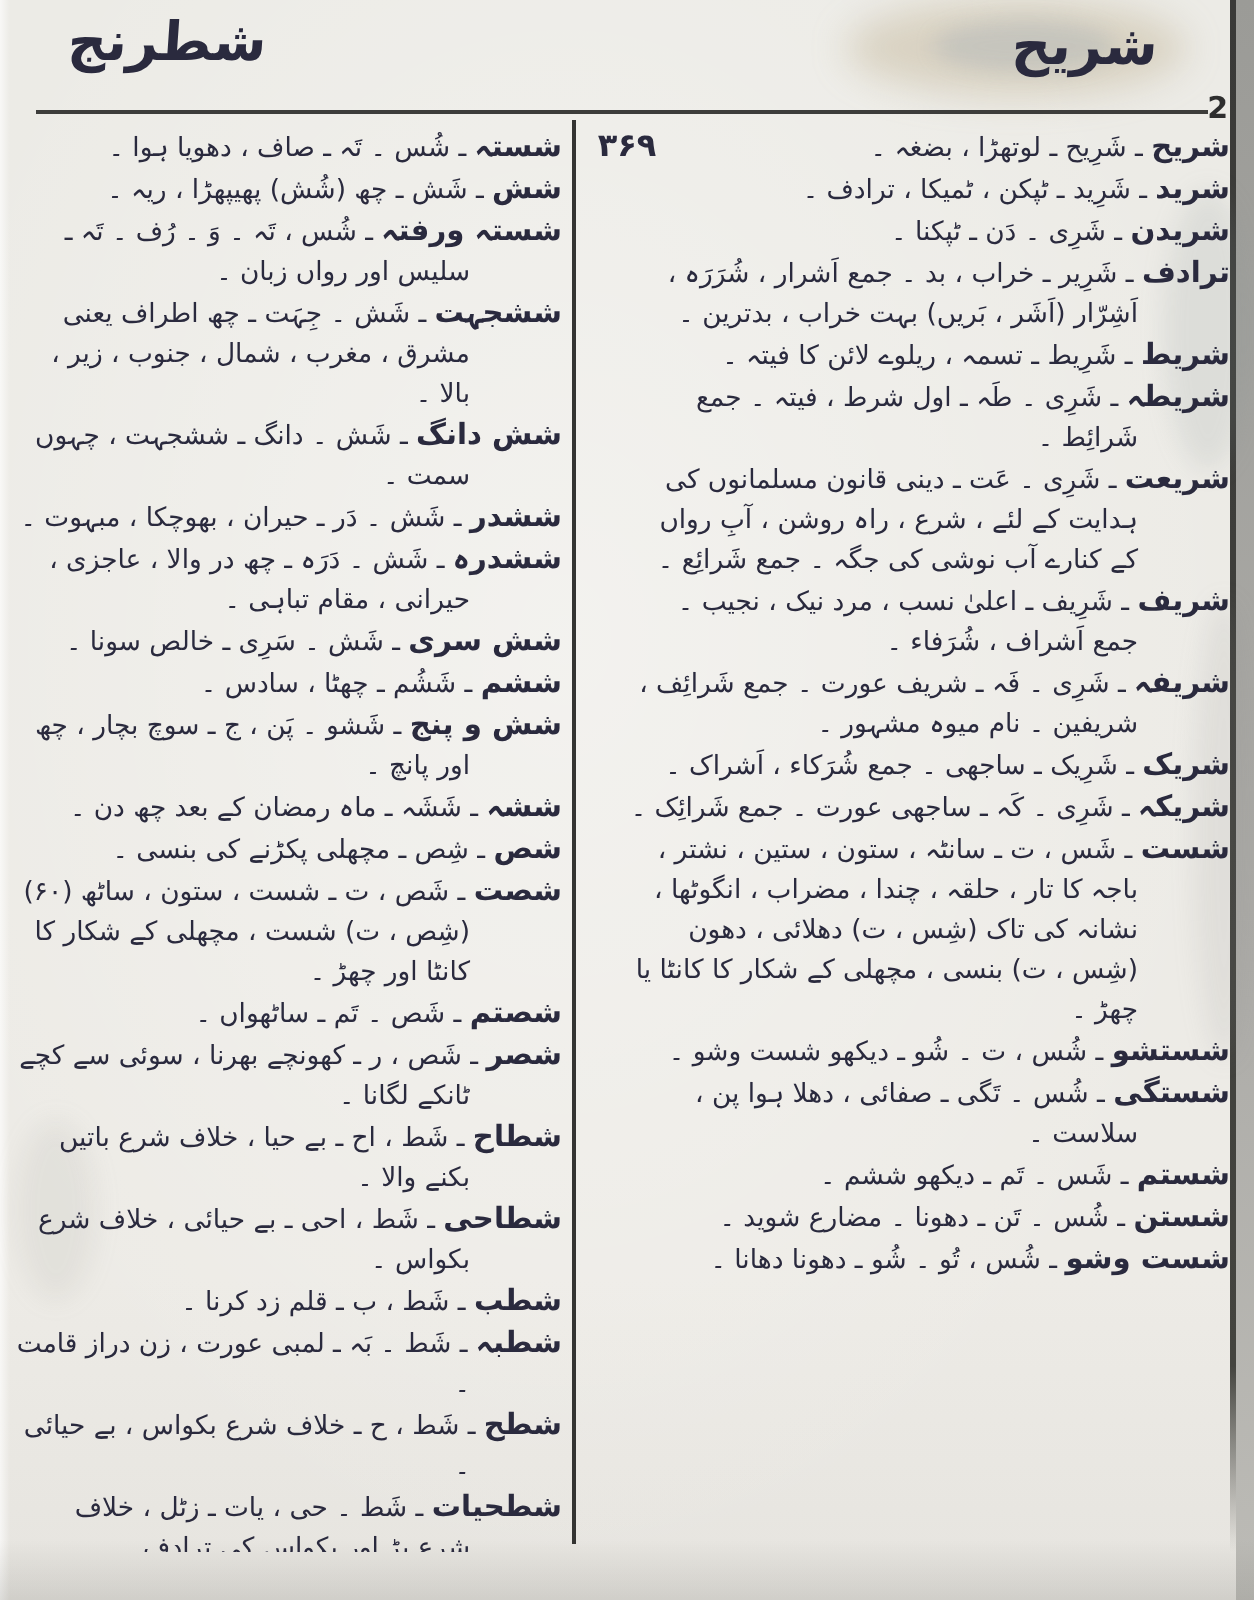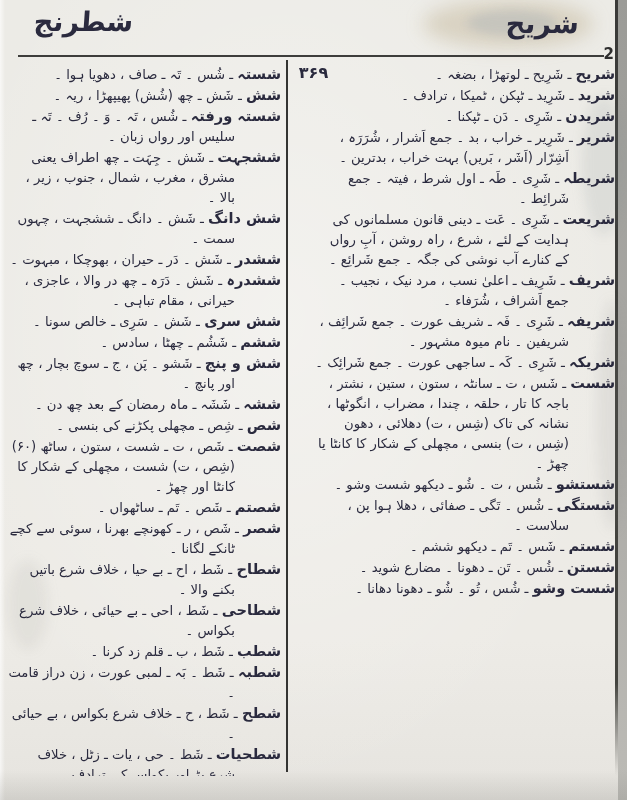--- a/index.html
+++ b/index.html
@@ -83,25 +83,27 @@
   <div class="pageno">۳۶۹</div>
   <div class="hw hw-right">شریح</div>
   <div class="rule"></div>
   <div class="margin-num">2</div>
 
   <div class="cols">
     <div class="col col-first">
         <p class="entry"><b class="head">شریح</b><span class="body"> ـ شَرِیح ـ لوتھڑا ، بضغہ ۔</span></p>
         <p class="entry"><b class="head">شرید</b><span class="body"> ـ شَرِید ـ ٹپکن ، ٹمیکا ، ترادف ۔</span></p>
         <p class="entry"><b class="head">شریدن</b><span class="body"> ـ شَرِی ۔ دَن ـ ٹپکنا ۔</span></p>
-        <p class="entry"><b class="head">شریر</b><span class="body"> ـ شَرِیر ـ خراب ، بد ۔ جمع اَشرار ، شُرَرَہ ، اَشِرّار (اَشَر ، بَریں) بہت خراب ، بدترین ۔</span></p>
+        <p class="entry"><b class="head">ترادف</b><span class="body"> ـ شَرِیر ـ خراب ، بد ۔ جمع اَشرار ، شُرَرَہ ، اَشِرّار (اَشَر ، بَریں) بہت خراب ، بدترین ۔</span></p>
+        <p class="entry"><b class="head">شریط</b><span class="body"> ـ شَرِیط ـ تسمہ ، ریلوے لائن کا فیتہ ۔</span></p>
         <p class="entry"><b class="head">شریطہ</b><span class="body"> ـ شَرِی ۔ طَہ ـ اول شرط ، فیتہ ۔ جمع شَرائِط ۔</span></p>
         <p class="entry"><b class="head">شریعت</b><span class="body"> ـ شَرِی ۔ عَت ـ دینی قانون مسلمانوں کی ہدایت کے لئے ، شرع ، راہ روشن ، آبِ رواں کے کنارے آب نوشی کی جگہ ۔ جمع شَرائِع ۔</span></p>
         <p class="entry"><b class="head">شریف</b><span class="body"> ـ شَرِیف ـ اعلیٰ نسب ، مرد نیک ، نجیب ۔ جمع اَشراف ، شُرَفاء ۔</span></p>
         <p class="entry"><b class="head">شریفہ</b><span class="body"> ـ شَرِی ۔ فَہ ـ شریف عورت ۔ جمع شَرائِف ، شریفین ۔ نام میوہ مشہور ۔</span></p>
+        <p class="entry"><b class="head">شریک</b><span class="body"> ـ شَرِیک ـ ساجھی ۔ جمع شُرَکاء ، اَشراک ۔</span></p>
         <p class="entry"><b class="head">شریکہ</b><span class="body"> ـ شَرِی ۔ کَہ ـ ساجھی عورت ۔ جمع شَرائِک ۔</span></p>
         <p class="entry"><b class="head">شست</b><span class="body"> ـ شَس ، ت ـ سانٹہ ، ستون ، ستین ، نشتر ، باجہ کا تار ، حلقہ ، چندا ، مضراب ، انگوٹھا ، نشانہ کی تاک (شِس ، ت) دھلائی ، دھون (شِس ، ت) بنسی ، مچھلی کے شکار کا کانٹا یا چھڑ ۔</span></p>
         <p class="entry"><b class="head">شستشو</b><span class="body"> ـ شُس ، ت ۔ شُو ـ دیکھو شست وشو ۔</span></p>
         <p class="entry"><b class="head">شستگی</b><span class="body"> ـ شُس ۔ تَگی ـ صفائی ، دھلا ہوا پن ، سلاست ۔</span></p>
         <p class="entry"><b class="head">شستم</b><span class="body"> ـ شَس ۔ تَم ـ دیکھو ششم ۔</span></p>
         <p class="entry"><b class="head">شستن</b><span class="body"> ـ شُس ۔ تَن ـ دھونا ۔ مضارع شوید ۔</span></p>
         <p class="entry"><b class="head">شست وشو</b><span class="body"> ـ شُس ، تُو ۔ شُو ـ دھونا دھانا ۔</span></p>
       </div>
     <div class="divider"></div>
     <div class="col col-second">

